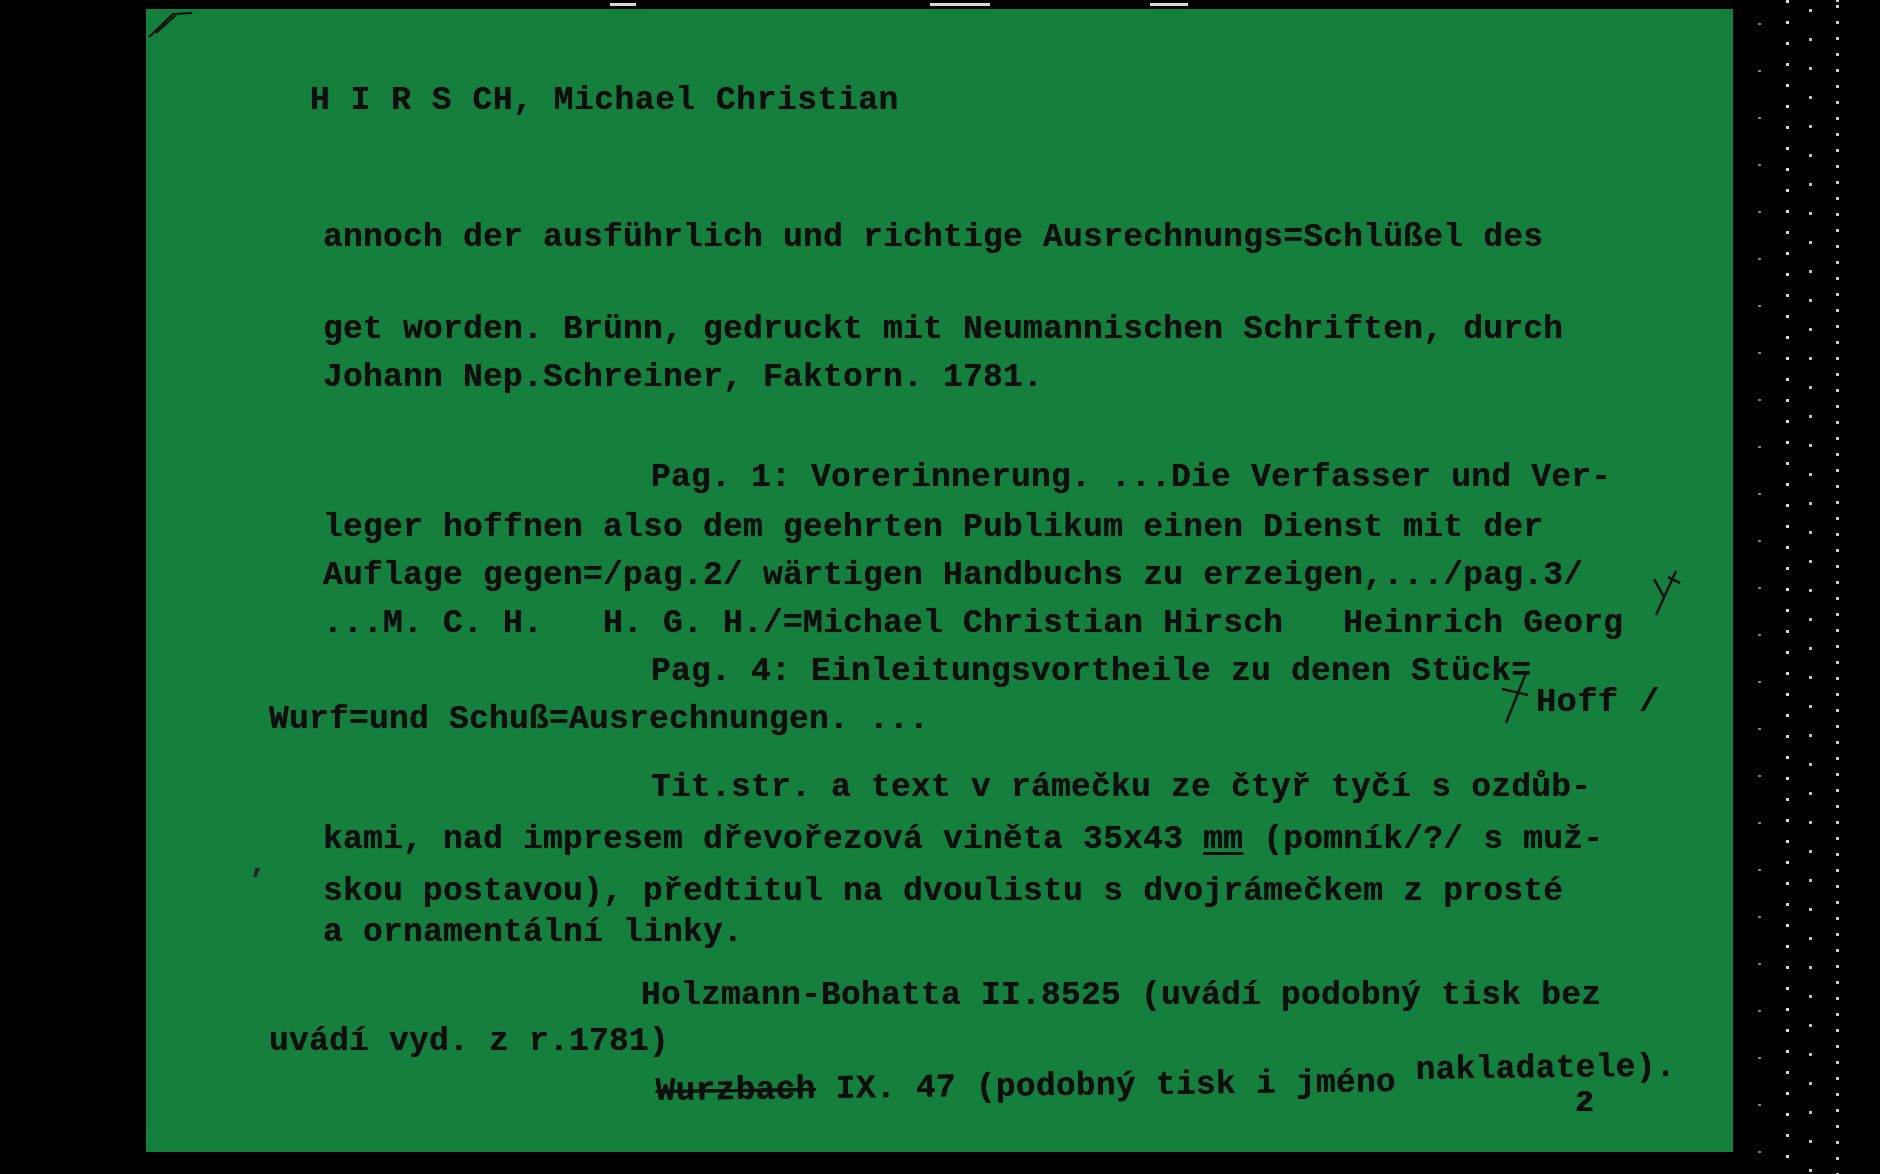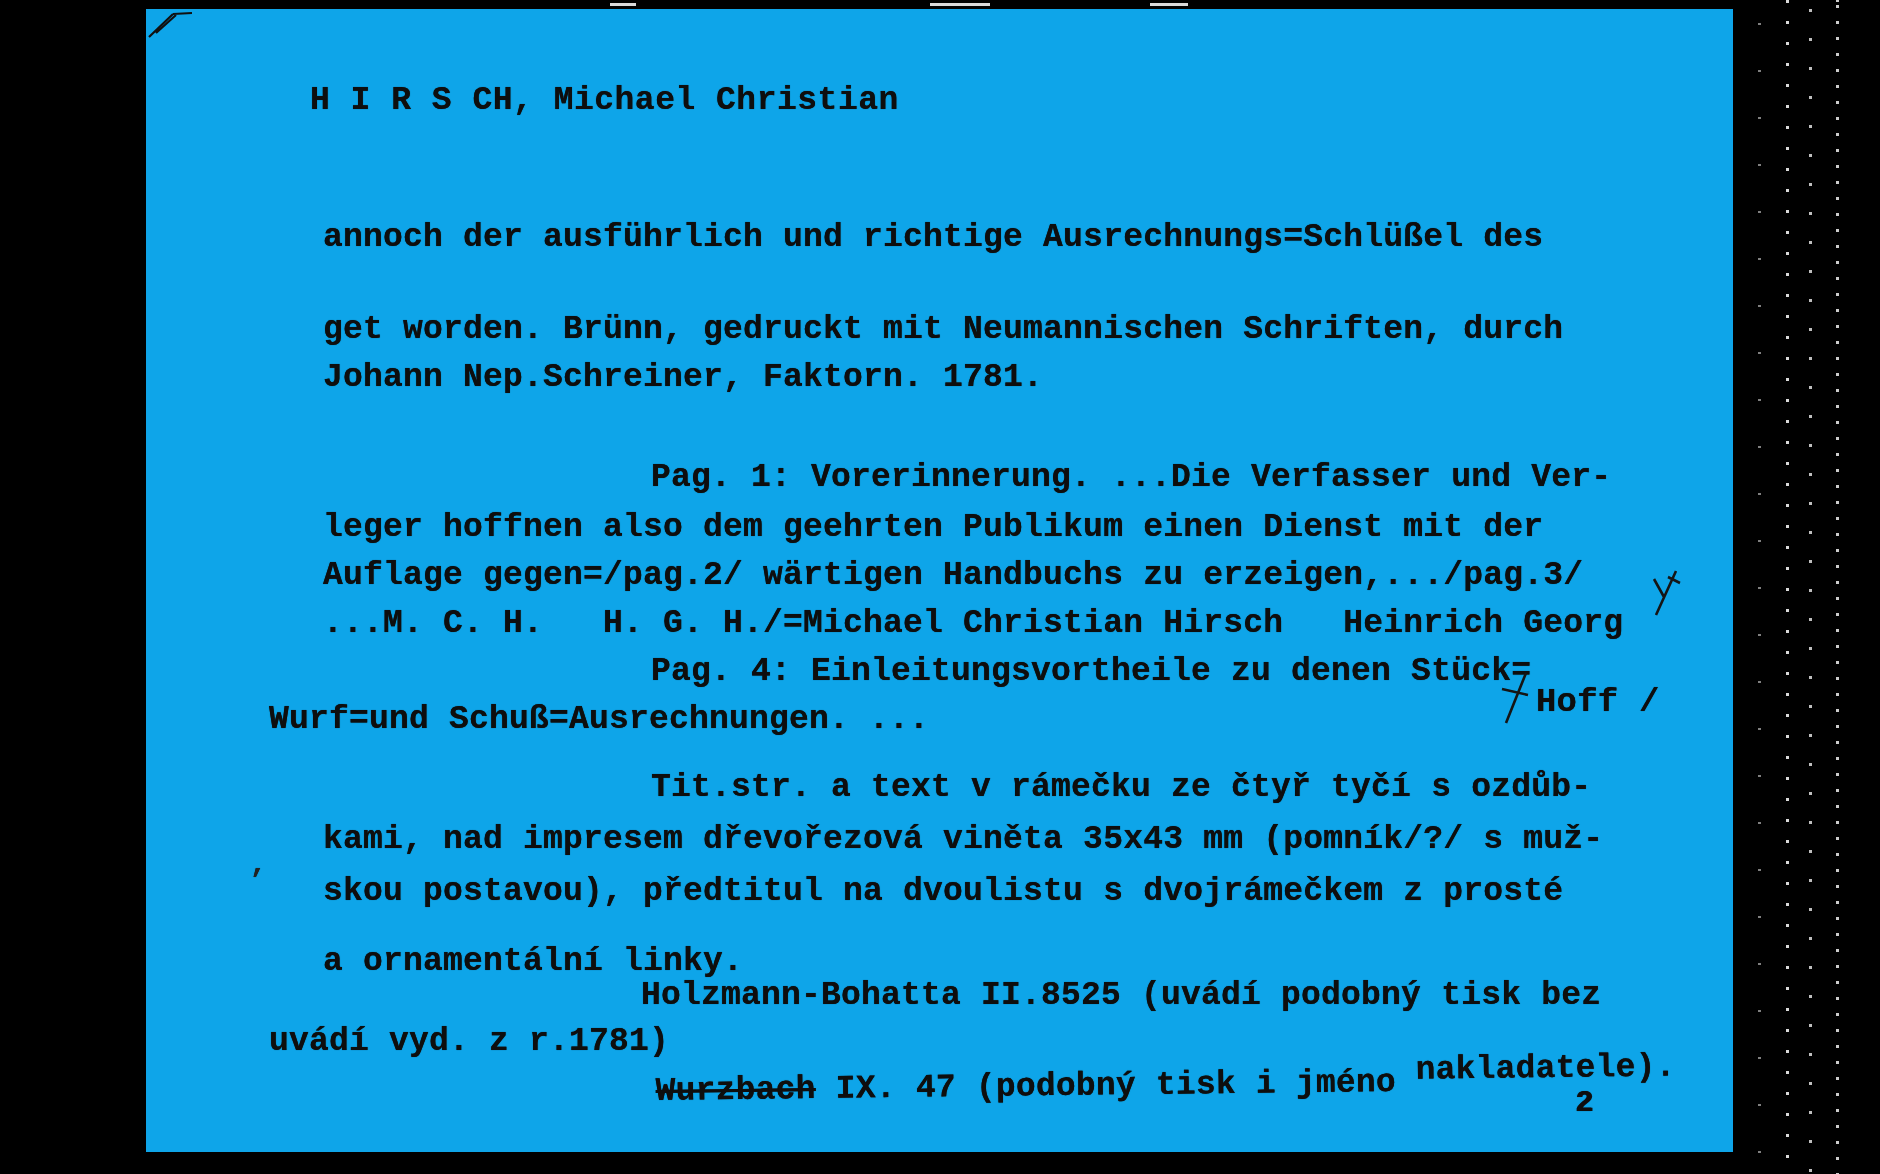--- a/index.html
+++ b/index.html
@@ -1,27 +1,27 @@
 <!DOCTYPE html>
 <html><head>
 <meta charset="utf-8">
 <style>
   html,body{margin:0;padding:0;background:#000;}
   body{width:1880px;height:1174px;position:relative;overflow:hidden;
        font-family:"Liberation Mono","DejaVu Sans Mono",monospace;}
   .scan-bg{position:absolute;inset:0;background:#000;}
   .paper{position:absolute;left:146px;top:9px;width:1587px;height:1143px;
-         background:#0ea5e9;}
+         background:#15803d;}
   .line{position:absolute;white-space:pre;
         font-family:"Liberation Mono","DejaVu Sans Mono",monospace;
         font-weight:700;font-size:33px;line-height:40px;color:#0e0e0e;
         letter-spacing:0.2px;text-shadow:0 0 0.7px #111;}
   .heading{letter-spacing:0.5px;}
   .strike{text-decoration:line-through;text-decoration-thickness:3px;}
-  .ul{text-decoration-thickness:2.5px;text-underline-offset:4px;}
+  .ul{text-decoration:underline;text-decoration-thickness:2.5px;text-underline-offset:4px;}
   .rise{position:relative;top:-12px;}
   .skew{transform:rotate(-0.7deg);transform-origin:left bottom;}
   .handnote{font-size:34px;}
   .pagenum{font-size:30px;text-shadow:1.2px 0 0 #111, 0 0 0.7px #111;}
   .stray{font-size:28px;color:#222;}
   
   .noise-col{position:absolute;top:0;height:1174px;width:3px;}
   .n1{left:1786px;background:repeating-linear-gradient(to bottom,
       rgba(255,255,255,.85) 0 3px, transparent 3px 21px);}
   .n2{left:1809px;background:repeating-linear-gradient(to bottom,
@@ -70,21 +70,21 @@
     </svg>
 
     <svg class="mark-svg" style="left:1352px;top:660px" width="34" height="58" viewBox="0 0 34 58">
       <path d="M28 4 L8 54 M4 20 L30 26" stroke="#151515" stroke-width="2.6" fill="none"></path>
     </svg>
     <div class="line handnote" style="left:1390px;top:673px">Hoff /</div>
 
     <div class="line" style="left:505px;top:759px">Tit.str. a text v rámečku ze čtyř tyčí s ozdůb-</div>
     <div class="line" style="left:177px;top:811px"><span>kami, nad impresem dřevořezová viněta 35x43 </span><span class="ul">mm</span><span> (pomník/?/ s muž-</span></div>
     <div class="line" style="left:177px;top:863px">skou postavou), předtitul na dvoulistu s dvojrámečkem z prosté</div>
-    <div class="line" style="left:177px;top:933px">a ornamentální linky.</div>
+    <div class="line" style="left:177px;top:904px">a ornamentální linky.</div>
 
     <div class="line stray" style="left:104px;top:836px">,</div>
 
     <div class="line" style="left:495px;top:967px">Holzmann-Bohatta II.8525 (uvádí podobný tisk bez</div>
     <div class="line" style="left:123px;top:1013px">uvádí vyd. z r.1781)</div>
 
     <div class="line skew" style="left:510px;top:1063px"><span class="strike">Wurzbach</span><span> IX. 47 (podobný tisk i jméno </span><span class="rise">nakladatele</span><span class="rise">).</span></div>
 
     <div class="line pagenum" style="left:1429px;top:1074px">2</div>
 

